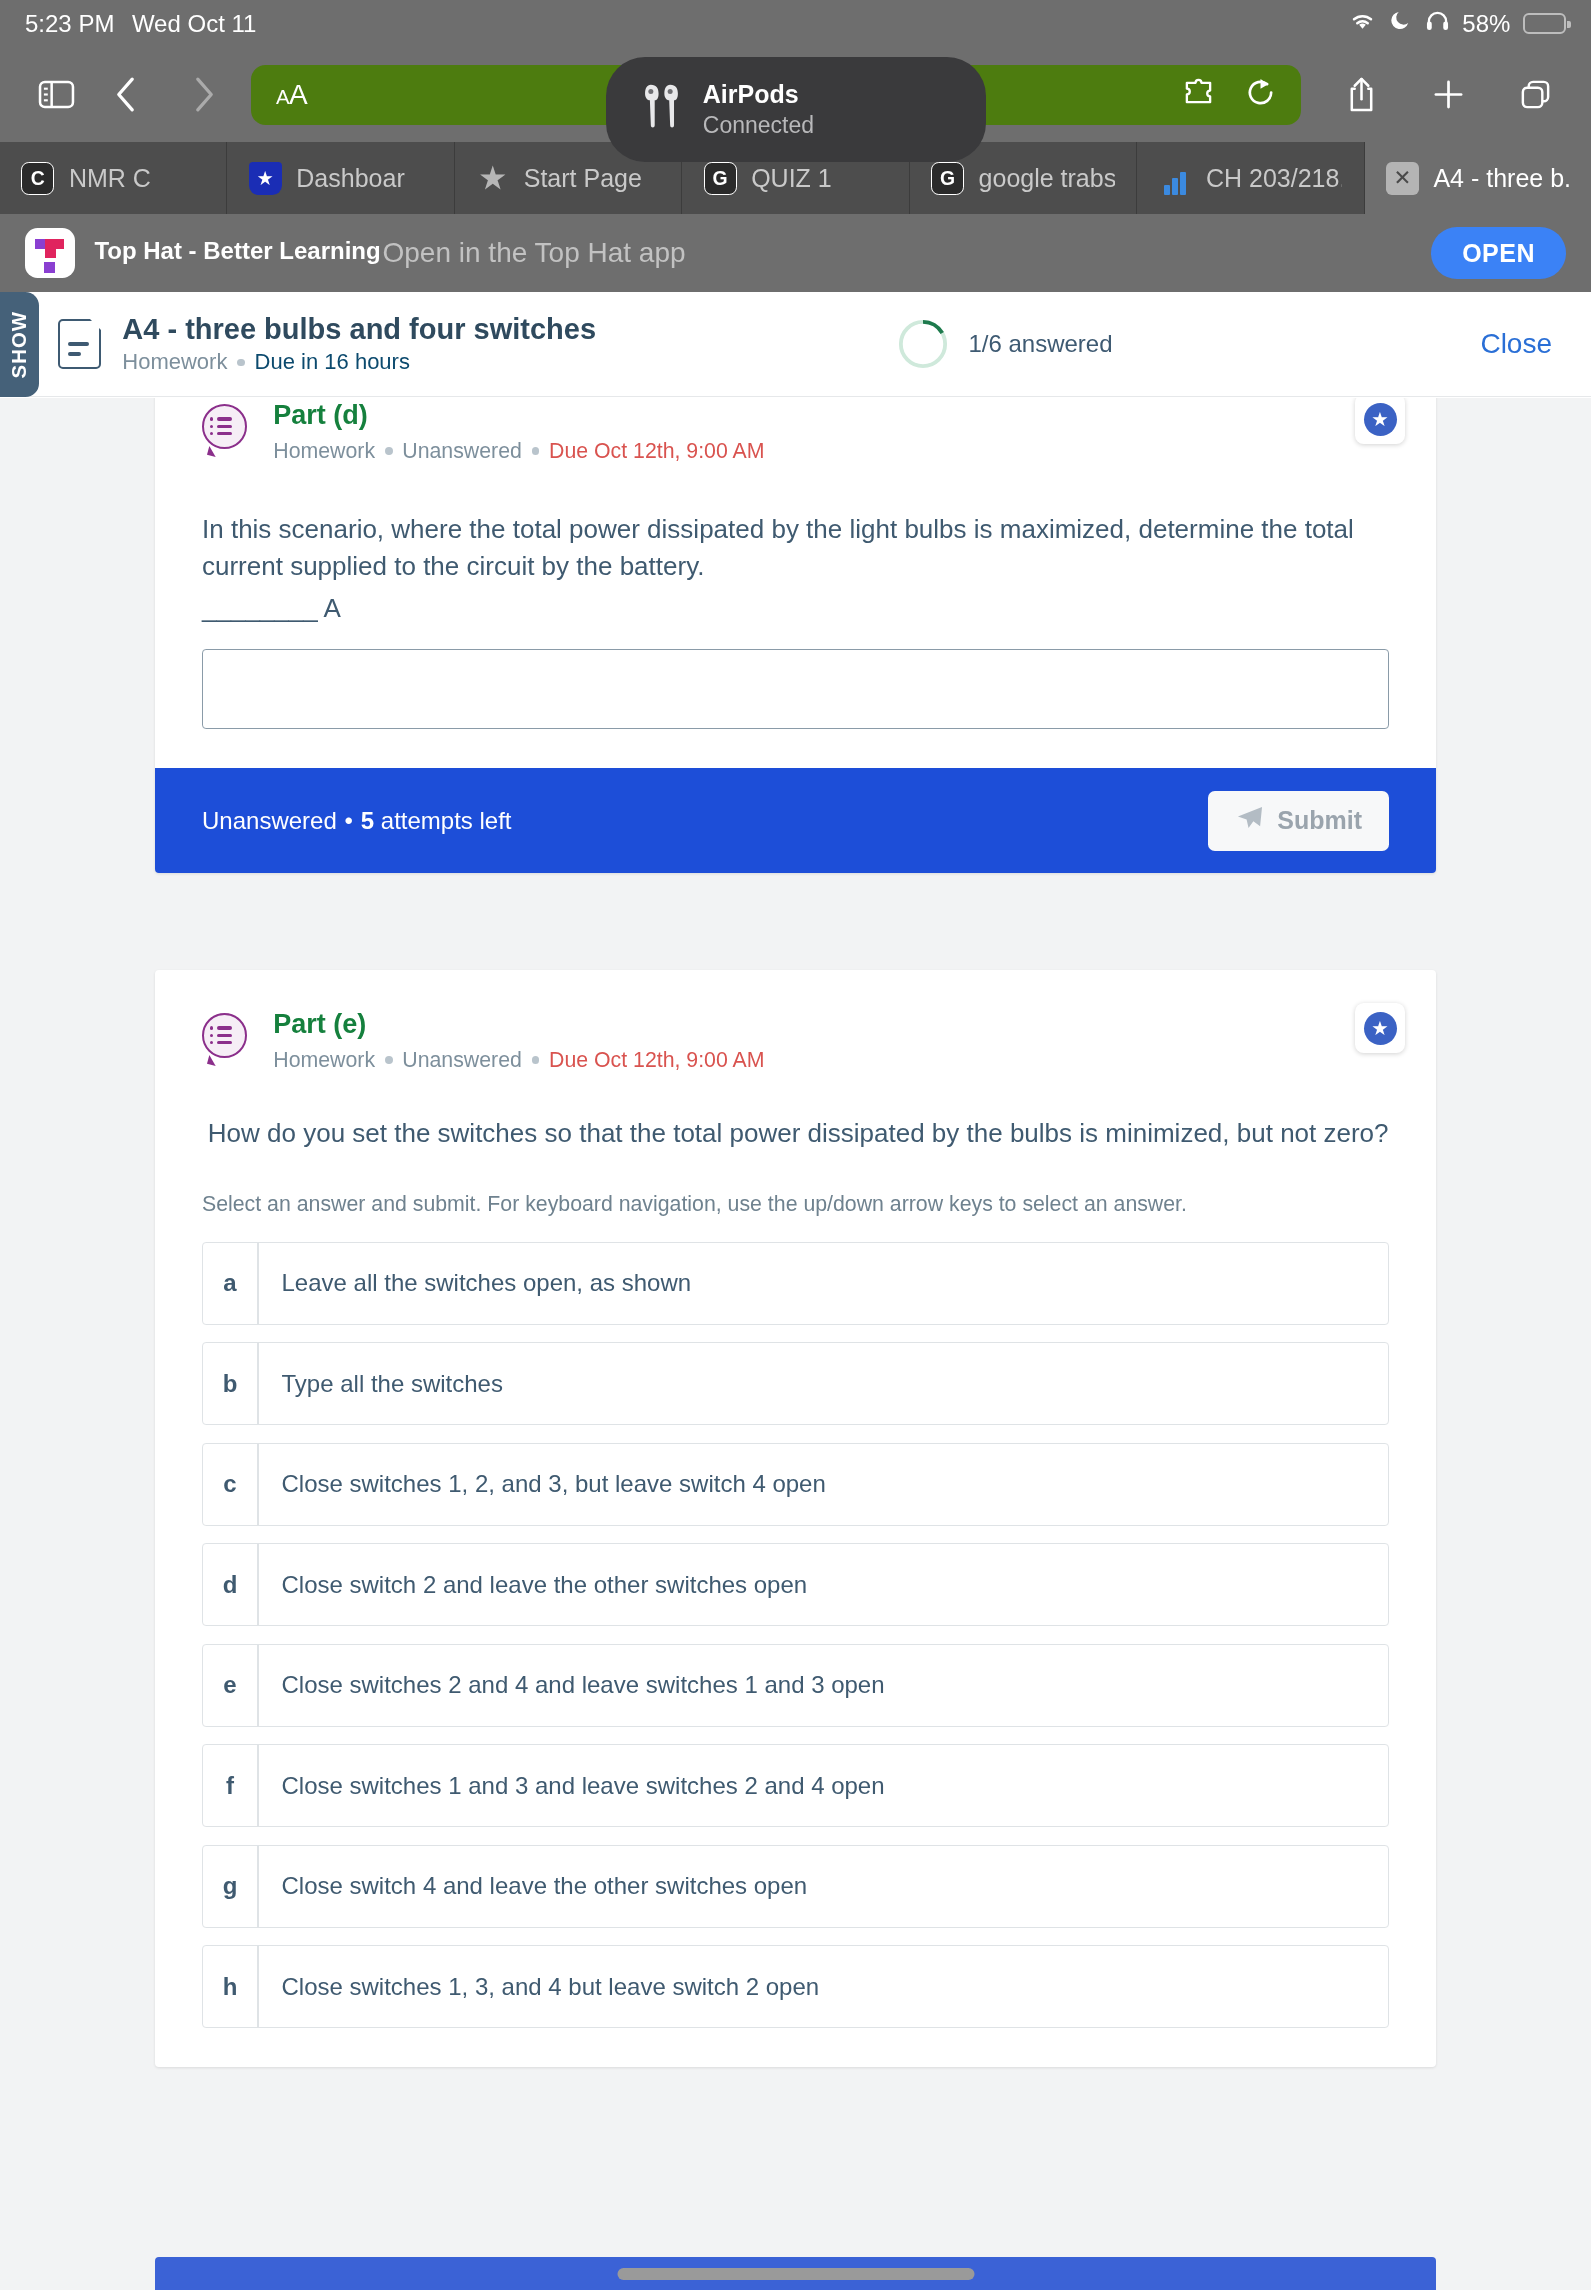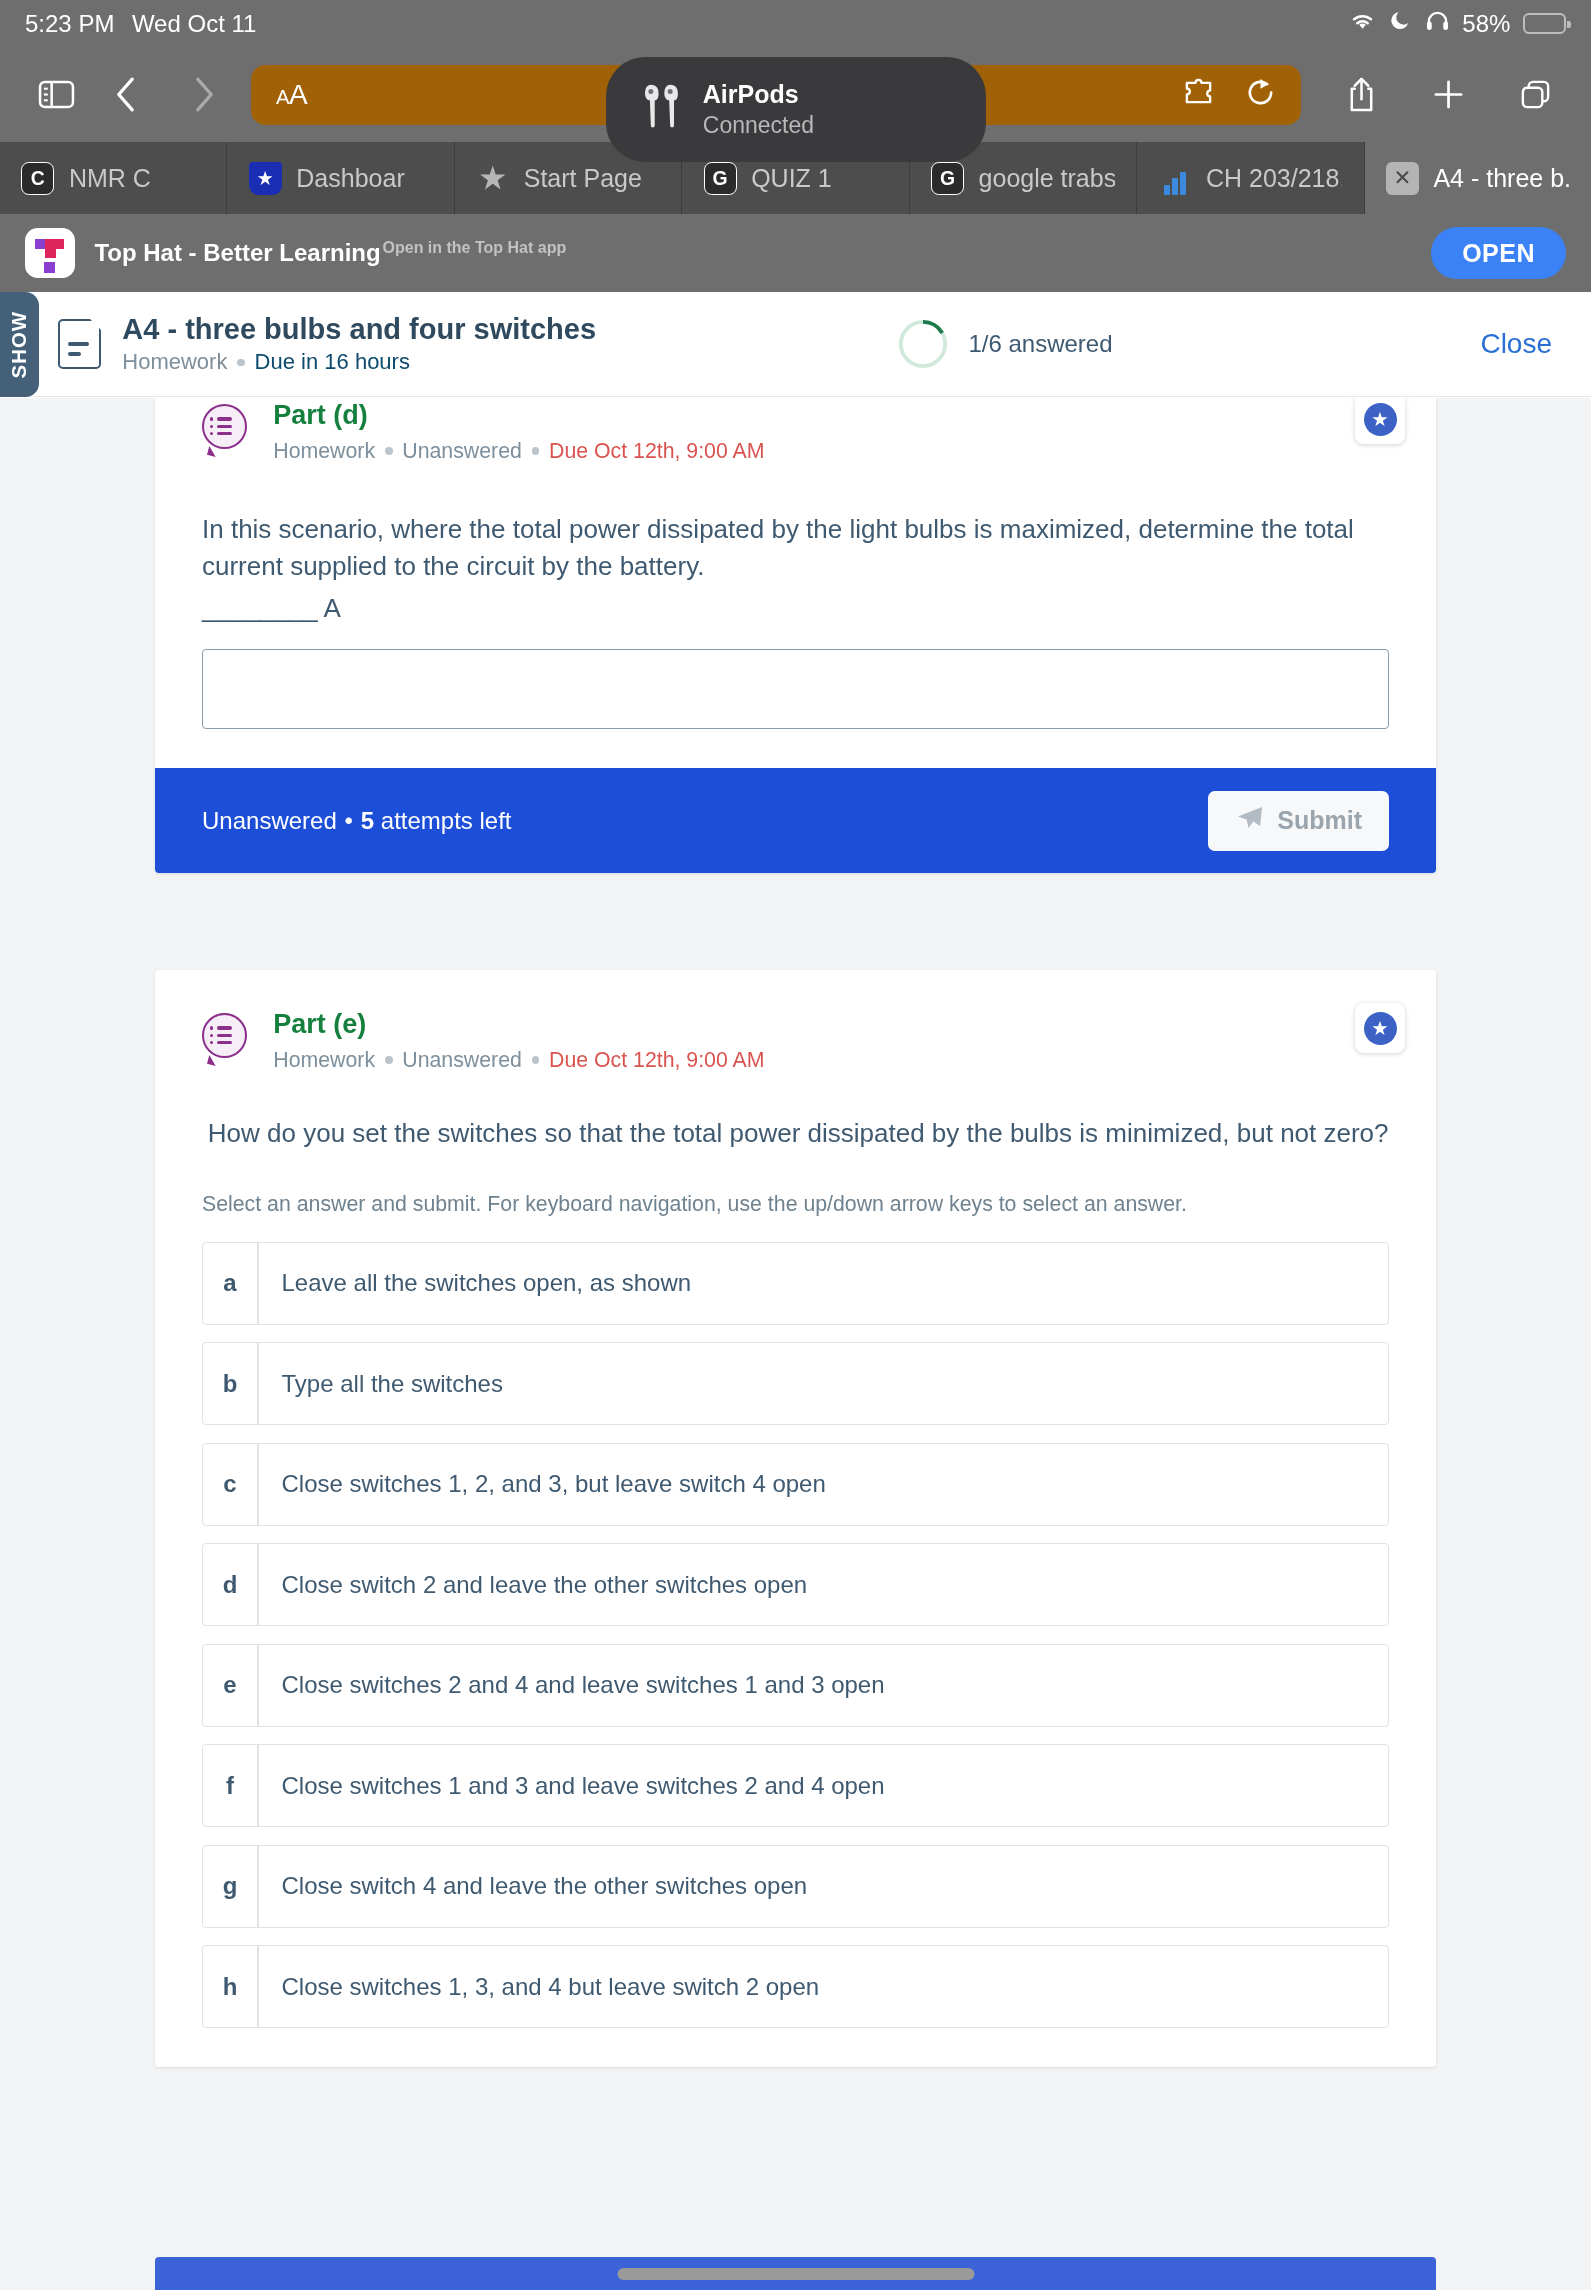--- a/index.html
+++ b/index.html
@@ -38,21 +38,21 @@
     display: flex; align-items: center; padding: 0 29px; gap: 0;
   }
   .tb-icon {
     width: 54px; height: 54px; display: flex; align-items: center; justify-content: center;
     color: #ffffff;
   }
   .tb-icon.dim { color: rgba(255,255,255,.42); }
   .nav-group { display: flex; align-items: center; gap: 25px; margin-left: 15.5px; }
 
   .urlbar {
-    flex: 1; margin: 0 19.4px; height: 60px; background: #a16207;
+    flex: 1; margin: 0 19.4px; height: 60px; background: #4d7c0f;
     border-radius: 14.6px; display: flex; align-items: center;
     padding: 0 25px; position: relative;
   }
   .aa-text { color: #ffffff; font-size: 28px; letter-spacing: -0.5px; }
   .aa-text .small { font-size: 20.4px; }
   .url-right { margin-left: auto; display: flex; align-items: center; gap: 29px; }
 
   .tb-right { display: flex; align-items: center; gap: 33px; margin-left: 13.6px; }
 
   
@@ -104,21 +104,21 @@
   .th-logo {
     width: 50px; height: 50px; background: #ffffff; border-radius: 12.6px;
     position: relative; flex: 0 0 50px;
   }
   .th-logo .bar1 { position: absolute; left: 9.7px; top: 10.7px; width: 17.5px; height: 10.7px; background: #8a3fd1; }
   .th-logo .bar2 { position: absolute; left: 20.4px; top: 10.7px; width: 18.4px; height: 10.7px; background: #e0245e; }
   .th-logo .stem { position: absolute; left: 20.4px; top: 17.5px; width: 10.7px; height: 12.6px; background: #e0245e; }
   .th-logo .dot  { position: absolute; left: 19.4px; top: 34px; width: 10.7px; height: 10.7px; background: #8a3fd1; }
   .th-text { display: flex; flex-direction: row; gap: 1.9px; text-align: right; }
   .th-title { color: #ffffff; font-size: 24px; font-weight: 700; }
-  .th-sub { color: #c2c2c2; font-size: 16px; font-weight: bold; }
+  .th-sub { color: #c2c2c2; font-size: 28px; }
   .open-btn {
     margin-left: auto; background: #3b82f6; color: #fff; border: none;
     border-radius: 29px; padding: 11.6px 31px; font-size: 25px; font-weight: 700;
     font-family: "Liberation Sans", sans-serif; letter-spacing: 0.5px;
   }
 
   
   .page {
     position: relative; background: #ffffff;
     height: calc(2290px - 47px - 95px - 72px - 78px);

